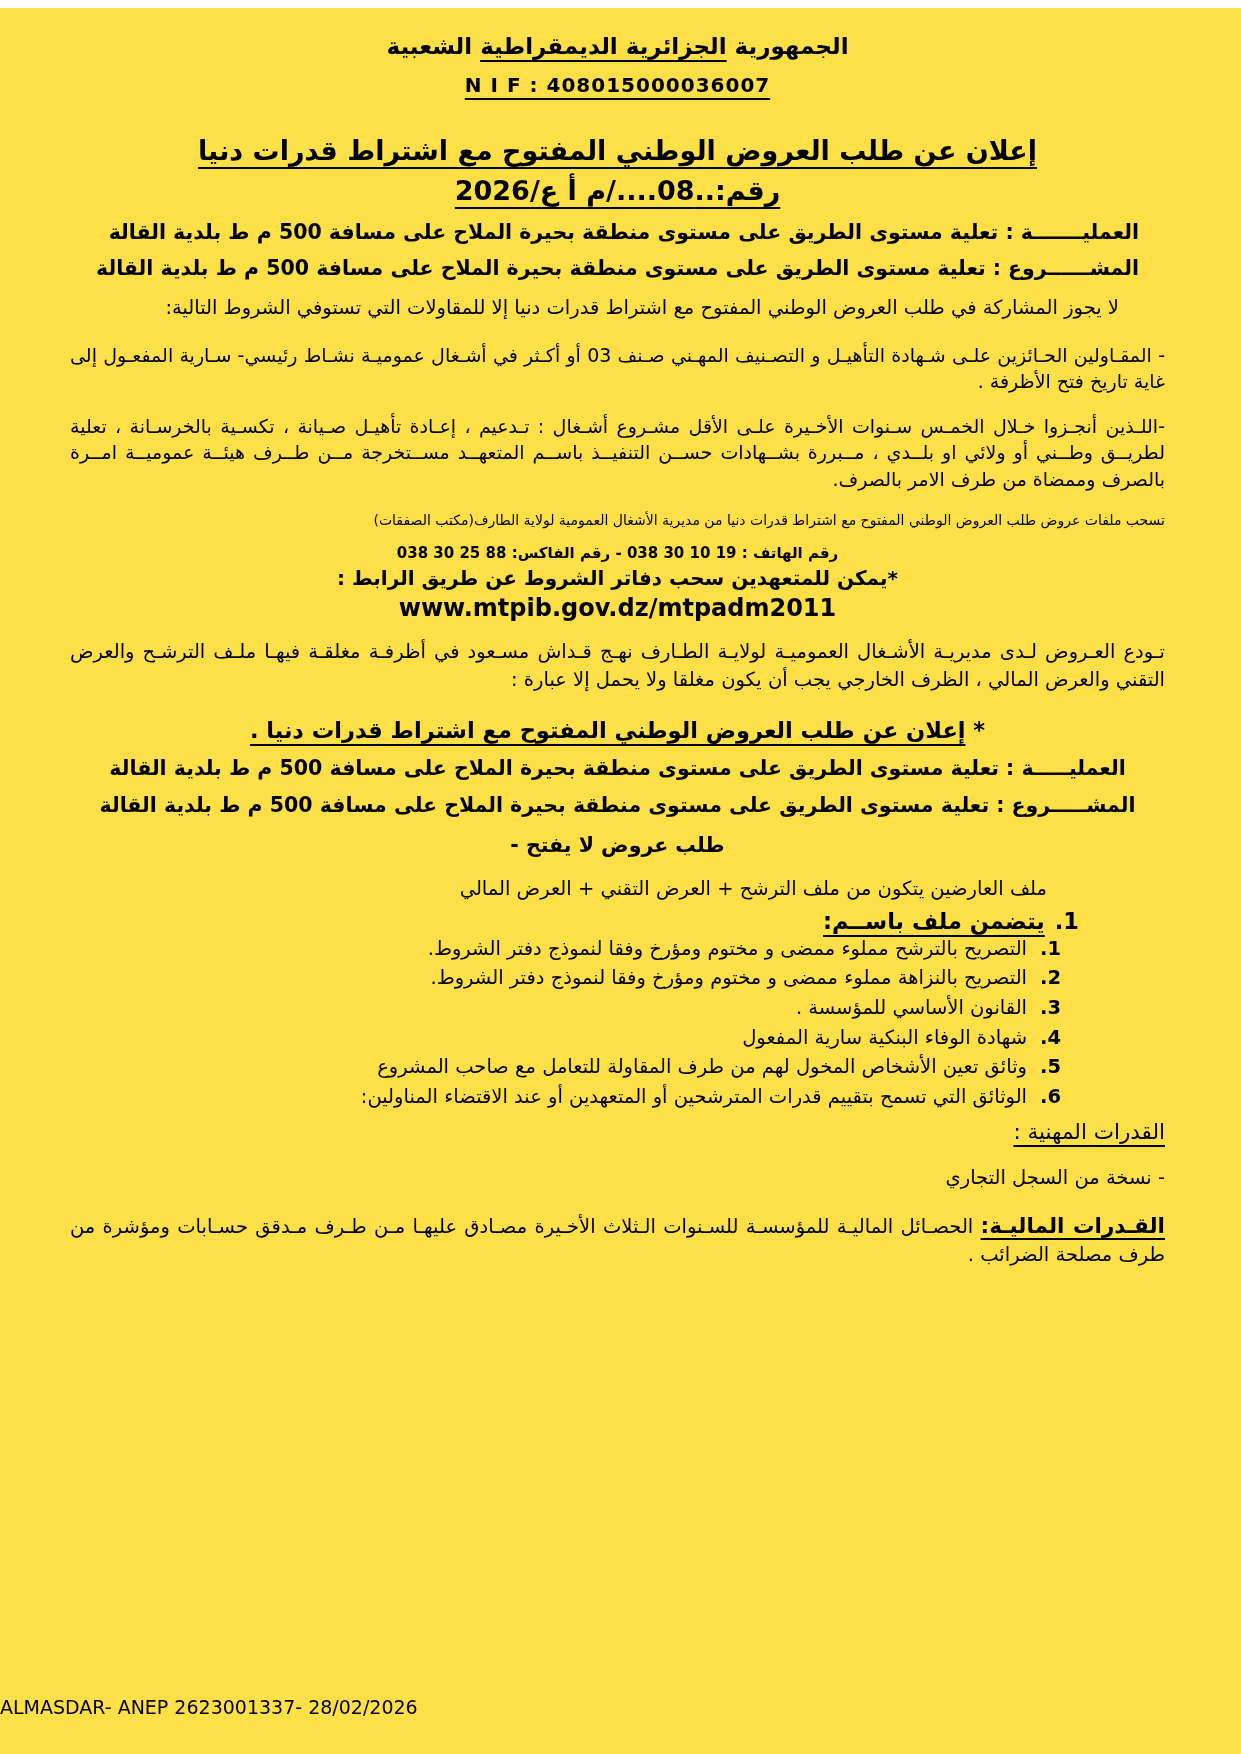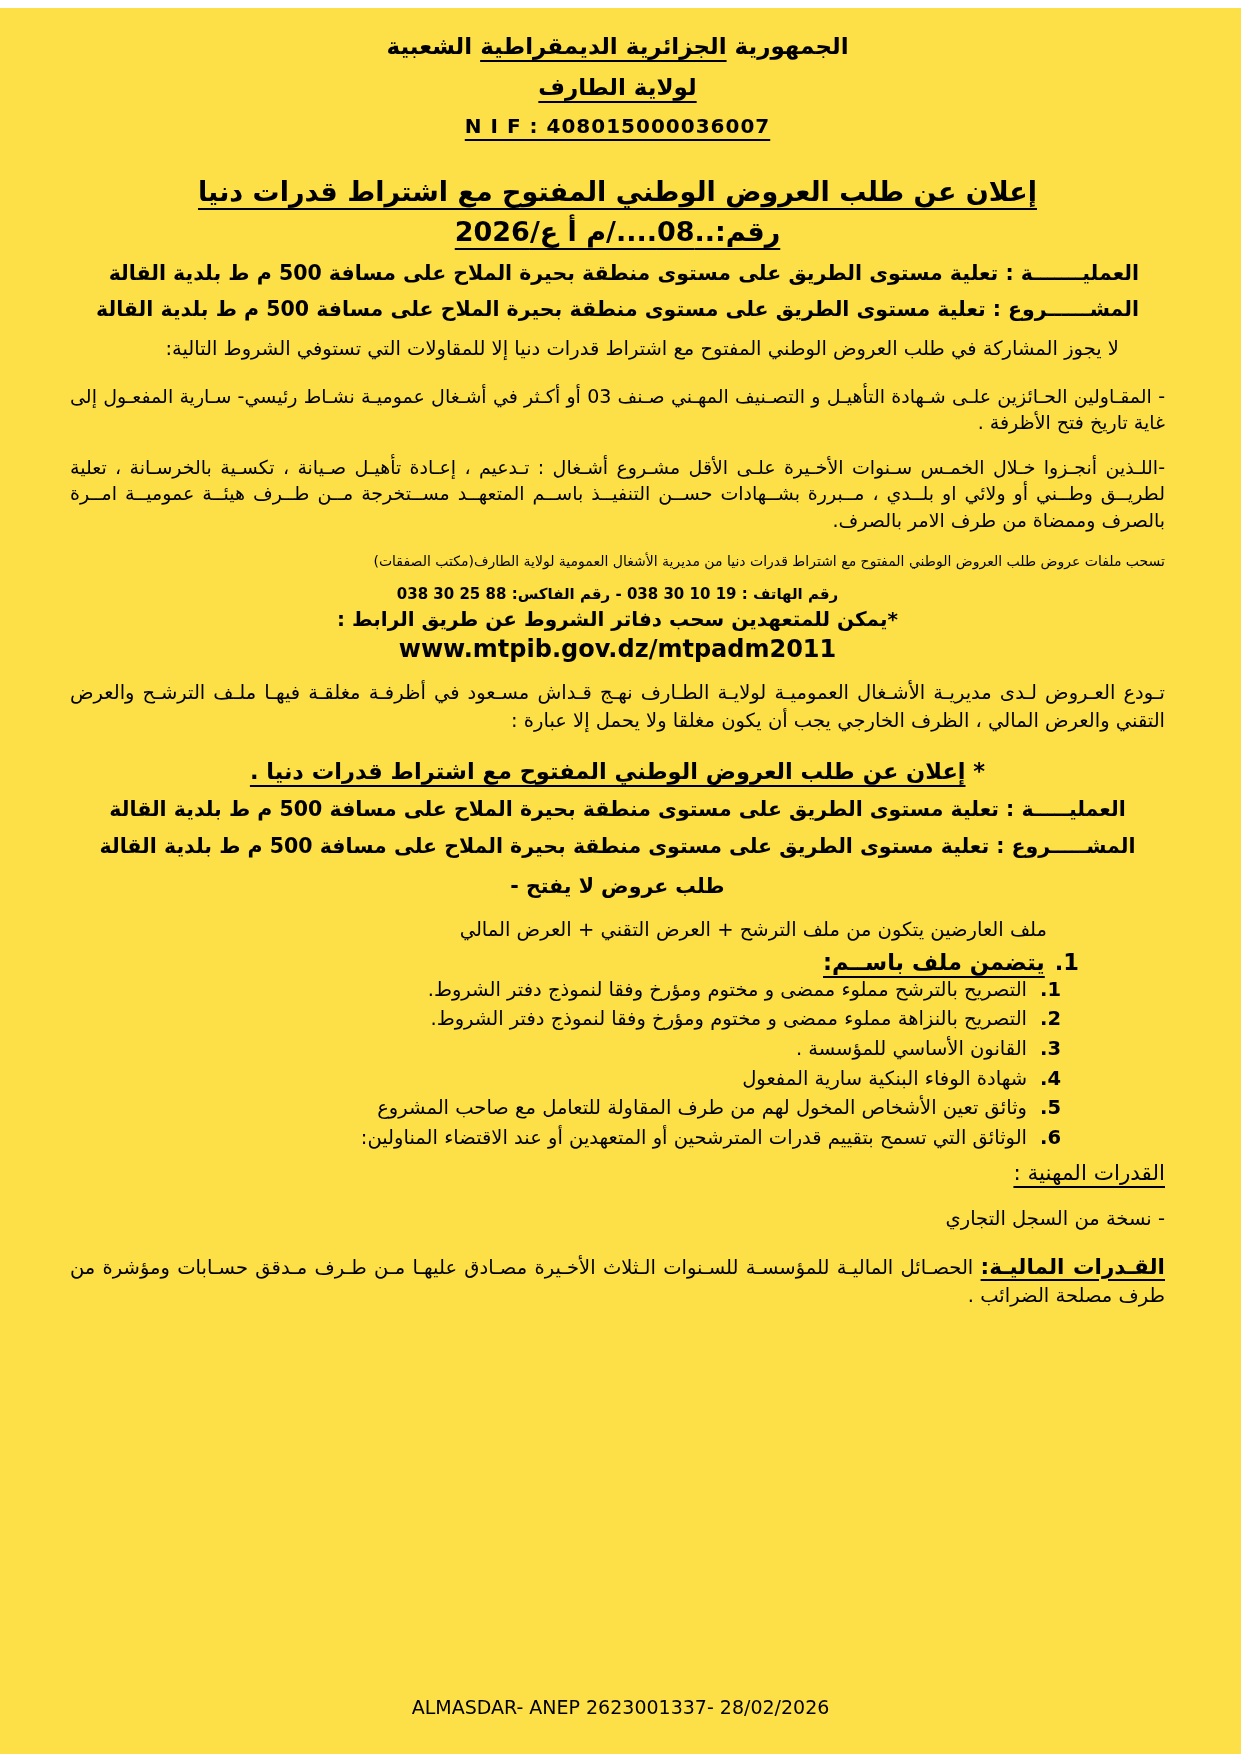--- a/index.html
+++ b/index.html
@@ -37,30 +37,29 @@
   .file-comp { font-size: 19.5px; margin: 20px 118px 0 0; }
   .c-heading { font-size: 22.5px; font-weight: bold; margin: 8px 86px 0 0; }
   .c-heading .num { margin-left: 10px; }
   .num-row { display: flex; font-size: 19.5px; line-height: 1.52; margin-right: 104px; }
   .num-row .num { min-width: 34px; font-weight: bold; }
   .num-row .txt { flex: 1; }
   .pro-heading { font-size: 21.5px; font-weight: normal; margin-top: 8px; }
   .dash-item { font-size: 19.5px; line-height: 1.4; text-align: justify; }
   .financial { font-size: 19.5px; line-height: 1.4; text-align: justify; }
   .financial .f-label { font-weight: bold; font-size: 21.5px; text-decoration: underline; text-underline-offset: 5px; }
-  .footer { position: absolute; bottom: 44px; left: 0; right: 0; text-align: center; font-size: 19px; direction: ltr; }
+  .footer { position: absolute; bottom: 44px; left: 0; right: 0; text-align: left; font-size: 19px; direction: ltr; }
 </style>
 </head>
 <body>
 
 <div class="page">
 
   <div>
     <div class="h-line"><span>الجمهورية </span><span class="u">الجزائرية الديمقراطية</span><span> الشعبية</span></div>
-    <div class="h-line"><span class="u">لولاية الطارف</span></div>
     <div class="nif"><span class="u">N I F : 408015000036007</span></div>
   </div>
 
   <div class="doc-title">
     <div><span class="t-line">إعلان عن طلب العروض الوطني المفتوح مع اشتراط قدرات دنيا</span></div>
     <div><span class="t-line">رقم:..08..../م أ ع/2026</span></div>
   </div>
 
 
   <div class="op-line">العمليـــــــة  : تعلية مستوى الطريق على مستوى منطقة بحيرة الملاح على مسافة 500 م ط بلدية القالة</div>

